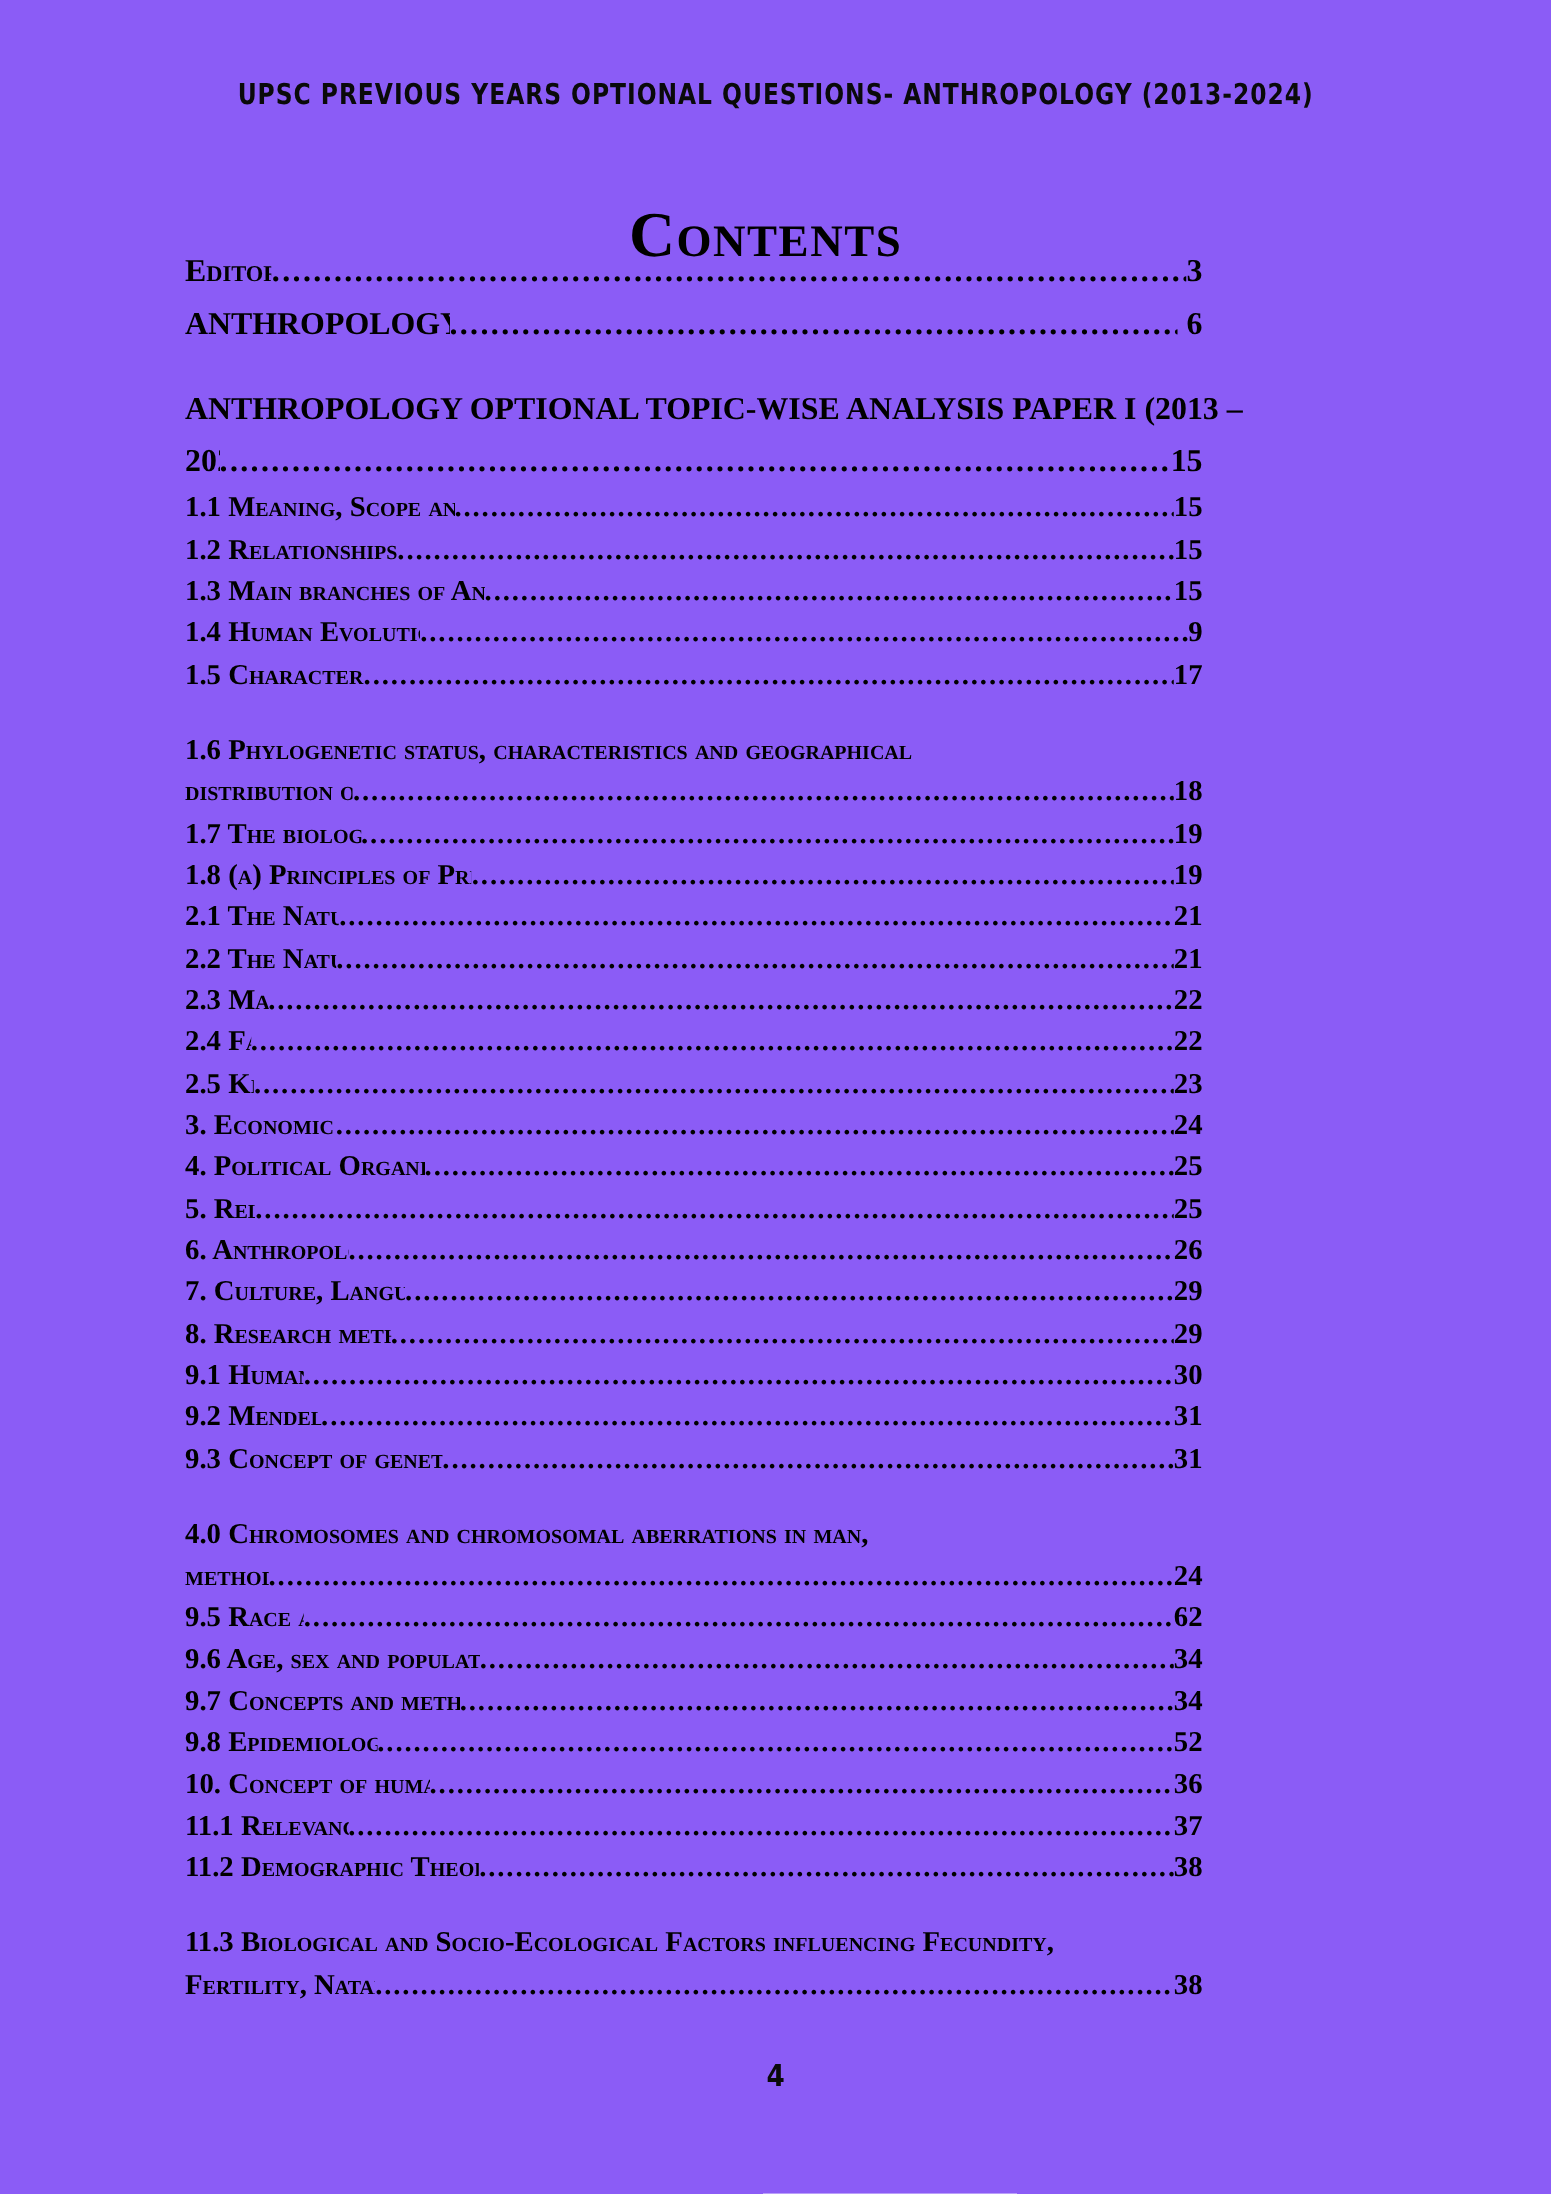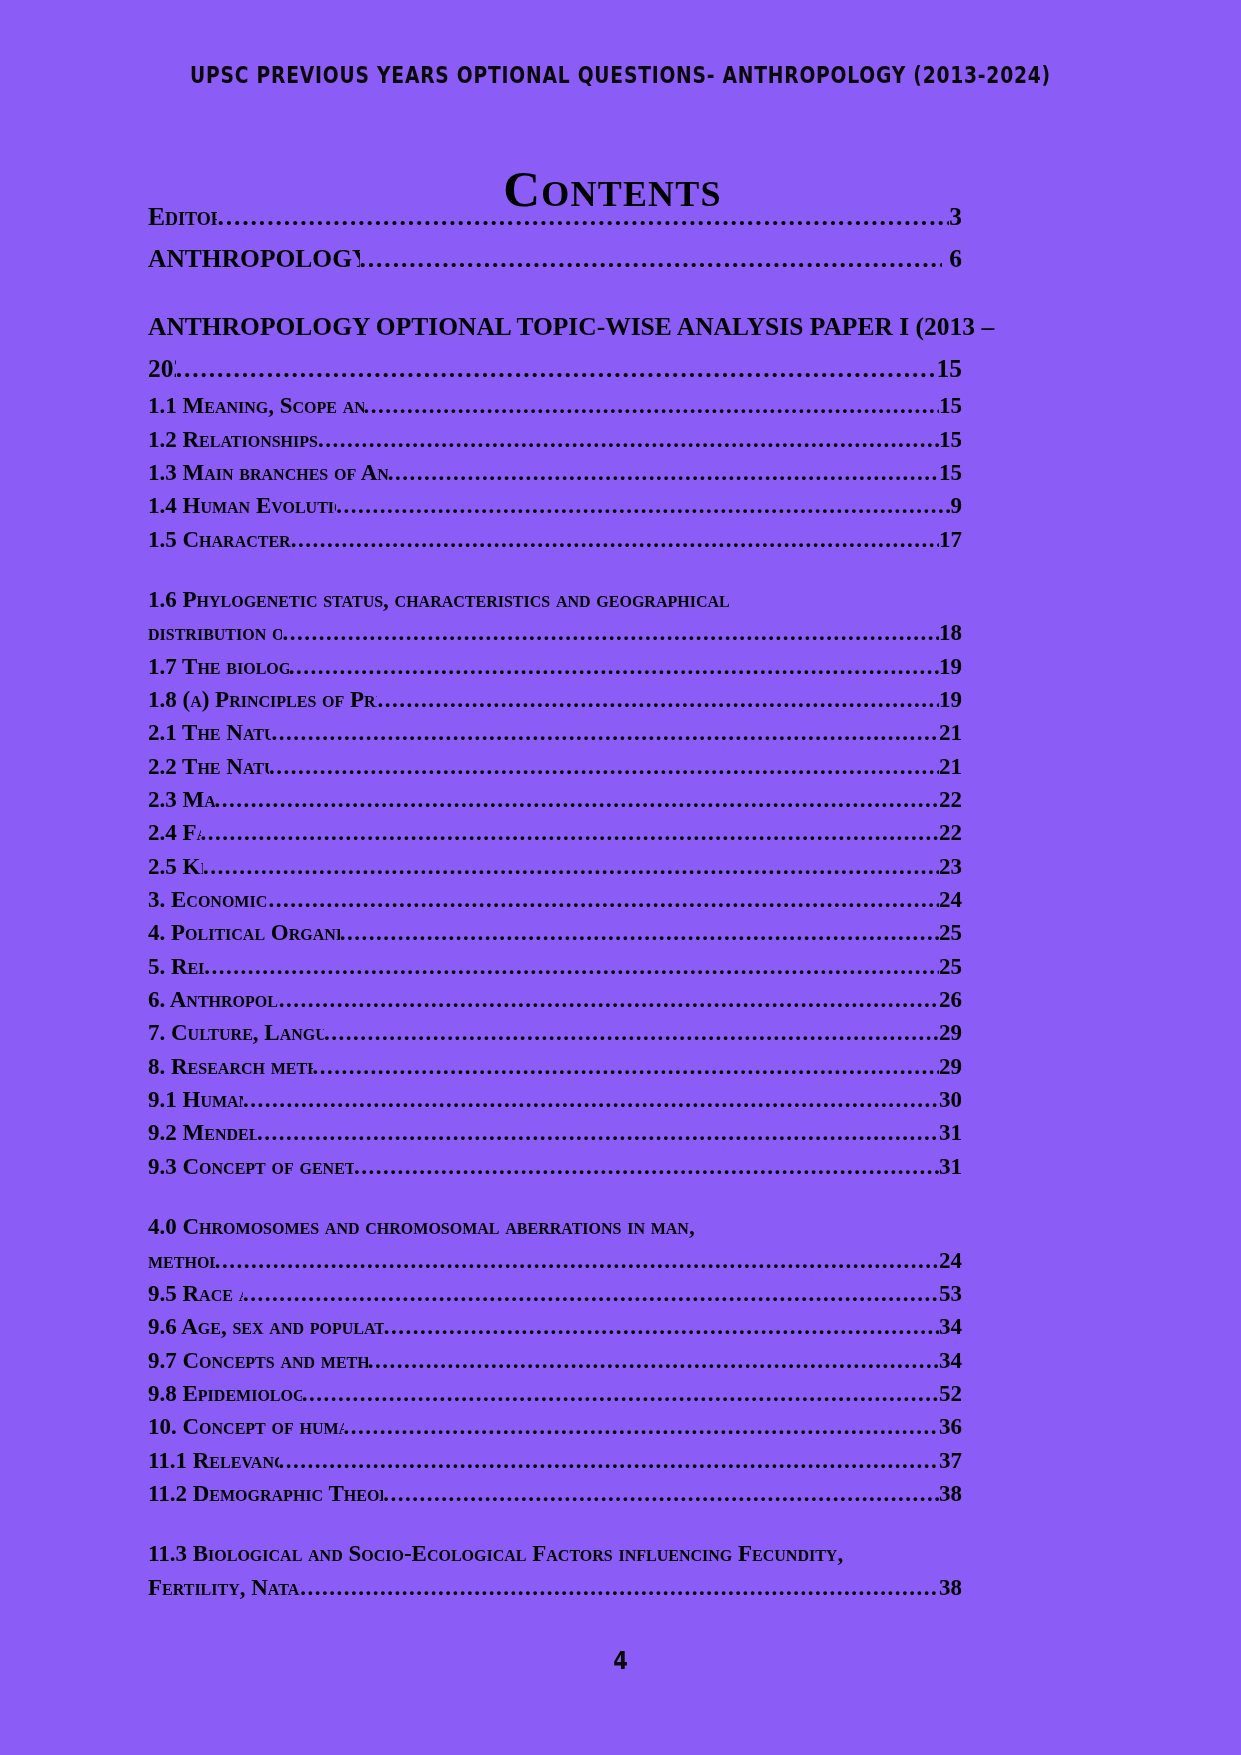--- a/index.html
+++ b/index.html
@@ -325,21 +325,21 @@
         <div class="toc-line">
           <span class="toc-label">methodology</span>
           <span class="toc-leader"></span>
           <span class="toc-page">24</span>
         </div>
       </div>
       <div class="toc-entry sz-md">
         <div class="toc-line">
           <span class="toc-label">9.5 Race and racism</span>
           <span class="toc-leader"></span>
-          <span class="toc-page">53</span>
+          <span class="toc-page">62</span>
         </div>
       </div>
       <div class="toc-entry sz-md">
         <div class="toc-line">
           <span class="toc-label">9.6 Age, sex and population variation as genetic marker: ABO</span>
           <span class="toc-leader"></span>
           <span class="toc-page">34</span>
         </div>
       </div>
       <div class="toc-entry sz-md">

